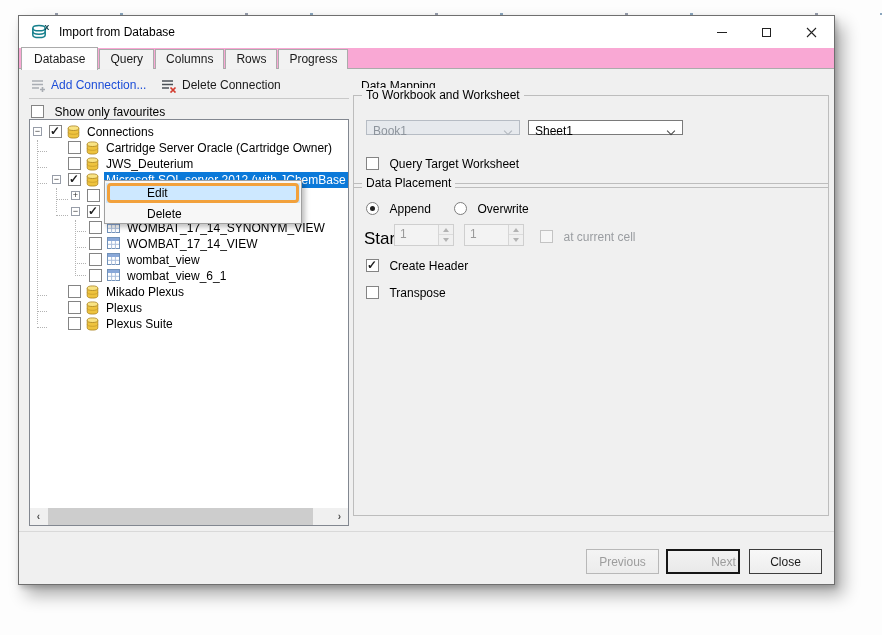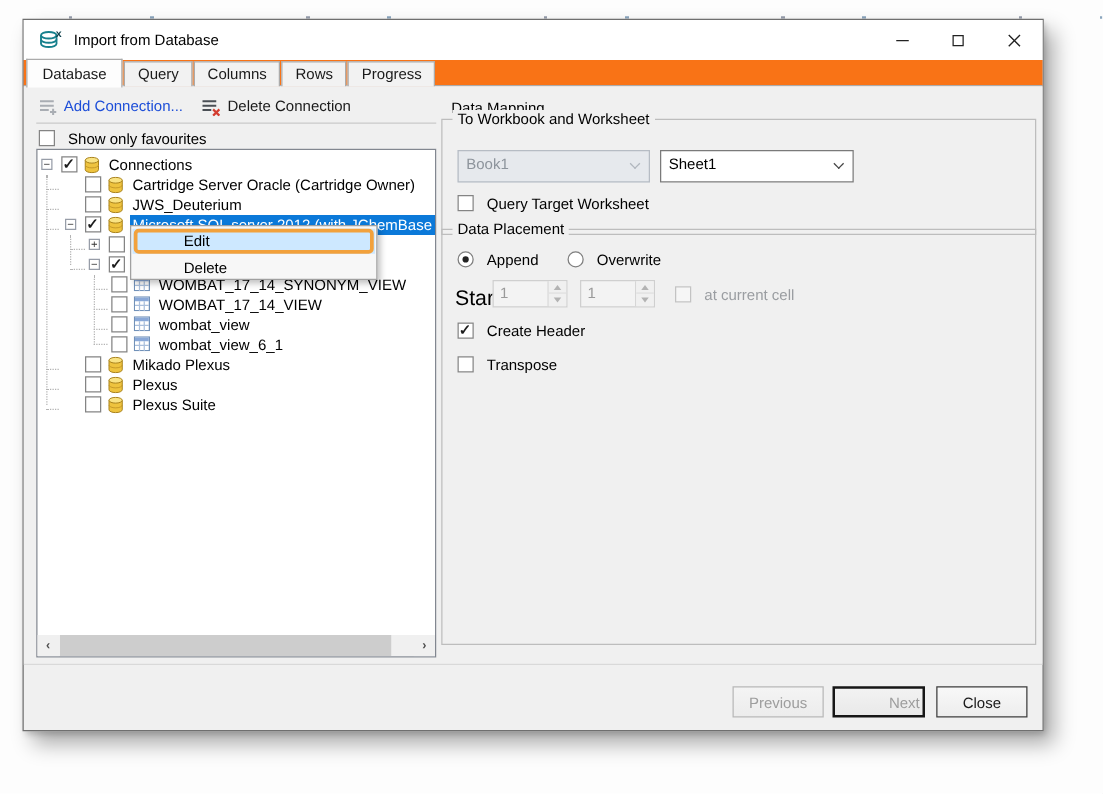--- a/index.html
+++ b/index.html
@@ -15,21 +15,21 @@
   
   .titlebar { position:absolute; left:0; top:0; width:100%; height:32px; background:#ffffff; }
   .app-icon { position:absolute; left:11px; top:7px; }
   .title { position:absolute; left:40px; top:0; height:32px; line-height:32px; font-size:12px; color:#000; }
   .winbtn { position:absolute; top:0; width:45px; height:32px; display:flex; align-items:center; justify-content:center; }
   .winbtn.min { right:90px; } .winbtn.max { right:45px; } .winbtn.close { right:0; }
   .glyph-min { width:10px; height:1px; background:#222; }
   .glyph-max { width:9px; height:9px; border:1px solid #222; }
 
   
-  .tabstrip { position:absolute; left:0; top:32px; width:100%; height:21px; background:#f97316; }
+  .tabstrip { position:absolute; left:0; top:32px; width:100%; height:21px; background:#f9a8d4; }
   .tabstrip::after { content:""; position:absolute; left:0; bottom:0; width:100%; height:1px; background:#ababab; }
   .tab { position:relative; display:inline-block; height:20px; line-height:19px; margin-top:1px; padding:0 10px;
     font-size:12px; color:#1a1a1a; background:#f2f2f2; border:1px solid #ababab; border-bottom:none; margin-right:1px; z-index:1; }
   .tab:first-child { margin-left:2px; }
   .tab.selected { background:#fdfdfd; height:23px; margin-top:-2px; line-height:22px; z-index:3; padding:0 12px; }
 
   
   .tabpage { position:absolute; left:0; top:53px; width:100%; height:462px; background:#f0f0f0; }
   .footline { position:absolute; left:0; top:515px; width:100%; height:1px; background:#d9d9d9; }
 
@@ -82,21 +82,21 @@
   .mitem.hl { background:#cde8ff; }
   .anno-ring { position:absolute; left:2px; top:2px; width:192px; height:20px; border:3px solid #f2a13c; border-radius:4px; pointer-events:none; z-index:3; }
 
   
   .dm-title { position:absolute; left:342px; top:63px; font-size:12px; color:#000; }
   .groupbox { position:absolute; border:1px solid #bdbdbd; }
   .groupbox .legend { position:absolute; left:8px; top:-8px; background:#f0f0f0; padding:0 4px; font-size:12px; color:#000; white-space:nowrap; }
   .g1 { left:334px; top:79px; width:476px; height:93px; }
   .g2 { left:334px; top:167px; width:476px; height:333px; }
 
-  .combo { position:absolute; height:26px; font-size:12px; line-height:20px; }
+  .combo { position:absolute; height:15px; font-size:12px; line-height:20px; }
   .combo .val { position:absolute; left:6px; top:0; }
   .combo .chev { position:absolute; right:8px; top:7px; width:6px; height:6px; border-right:1.5px solid #444; border-bottom:1.5px solid #444; transform:rotate(45deg); }
   .combo.disabled { background:#e6e9ed; border:1px solid #b6bcc4; color:#8d949c; }
   .combo.disabled .chev { border-color:#b0b6bd; }
   .combo.enabled { background:#fff; border:1px solid #7a7a7a; color:#000; }
 
   .spin { position:absolute; width:60px; height:22px; background:#f3f3f3; border:1px solid #cfcfcf; }
   .spin .sval { position:absolute; left:5px; top:2px; font-size:12px; color:#9a9a9a; }
   .spin .btns { position:absolute; right:0; top:0; width:15px; height:20px; border-left:1px solid #d6d6d6; }
   .spin .sbtn { position:absolute; left:0; width:14px; height:10px; background:#f0f0f0; }

